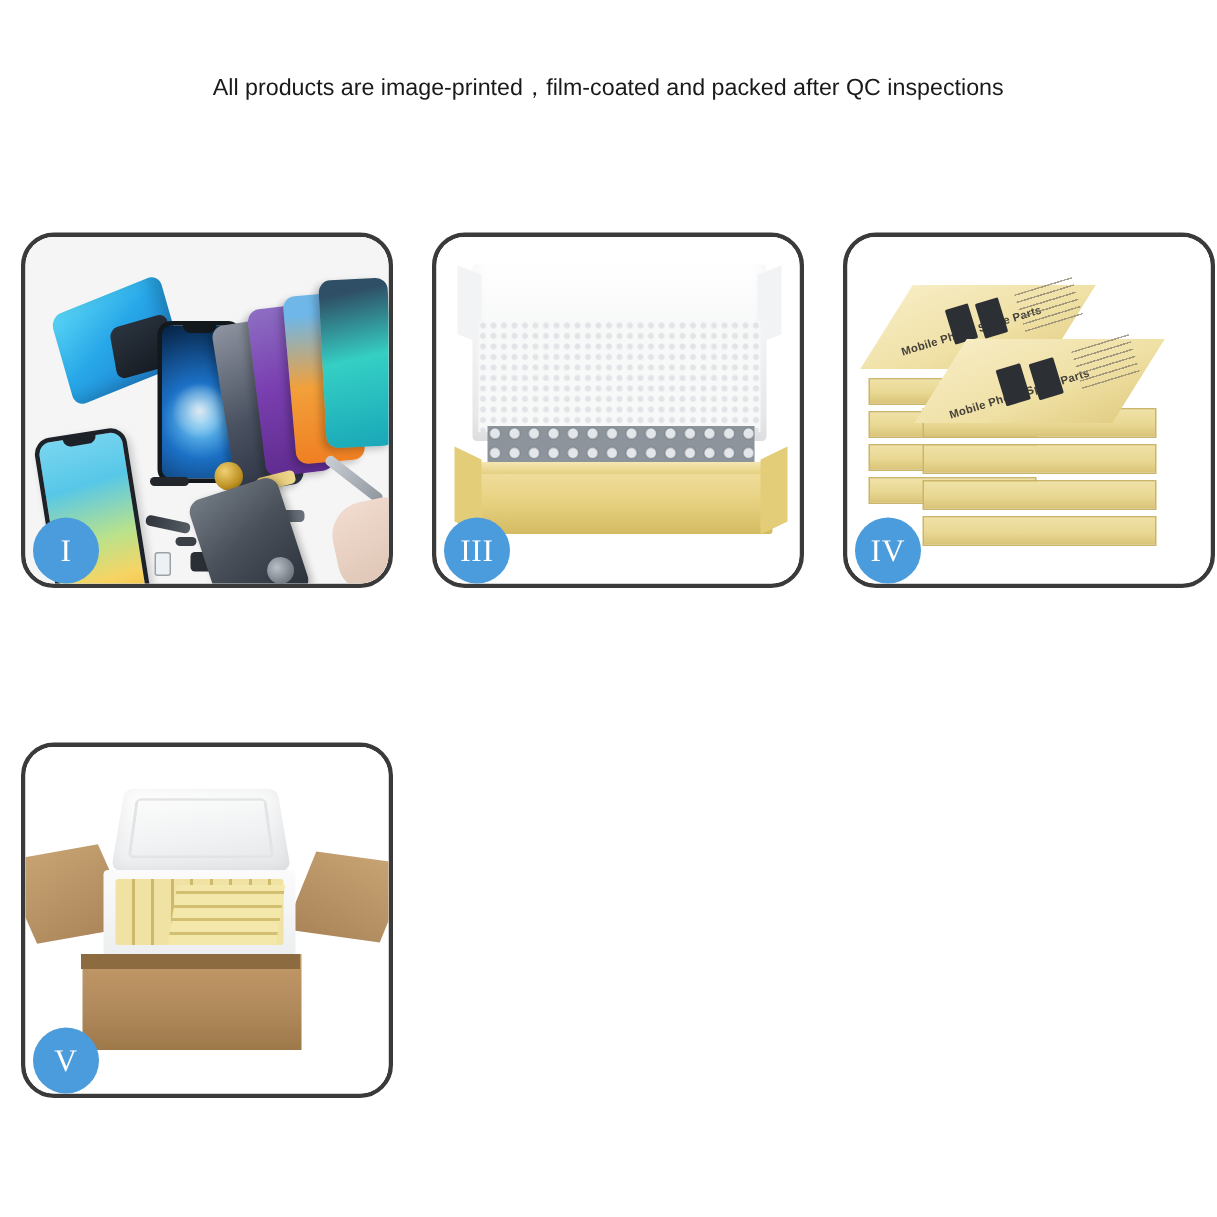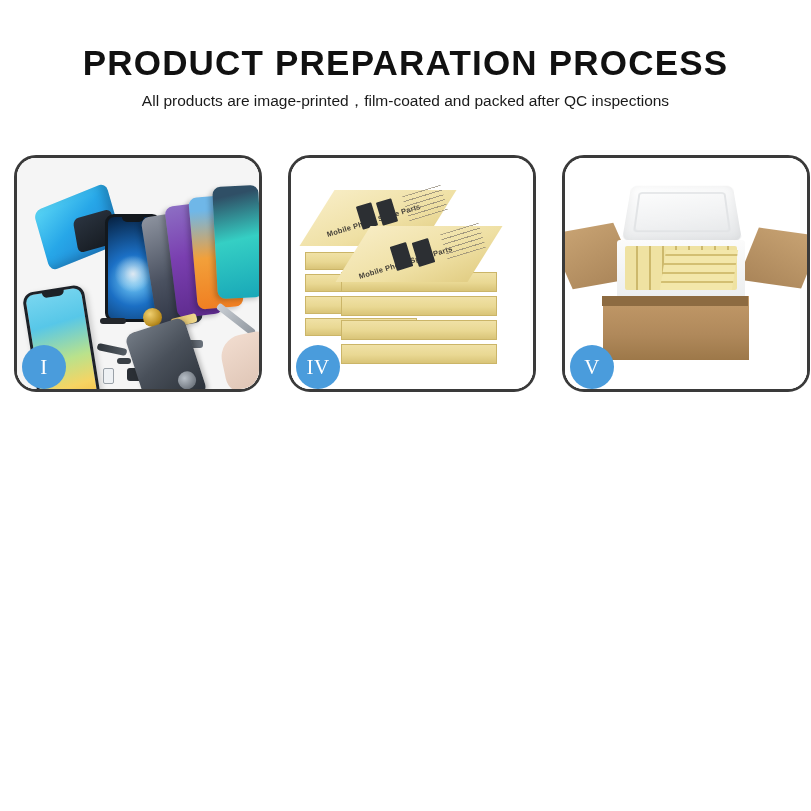--- a/index.html
+++ b/index.html
@@ -373,21 +373,20 @@
   }
   .c6-tape-b {
     position:absolute; left:42px; top:156px; width:18px; height:22px;
     background:#b6946a; transform:skewY(9deg); opacity:.9;
   }
 </style>
 </head>
 <body>
 
 <div class="header">
-  <div class="page-title">PRODUCT PREPARATION PROCESS</div>
   <div class="page-subtitle">All products are image-printed，film-coated and packed after QC inspections</div>
 </div>
 
 <div class="steps-grid">
 
   <div class="step-card">
     <div class="card-stage">
       <div class="p1-bg"></div>
       <div class="film-screen"></div>
       <div class="glass-panel">
@@ -414,20 +413,31 @@
         <div class="pc pc-btn"></div>
       </div>
       <div class="back-housing"></div>
       <div class="tweezer"></div>
       <div class="hand"></div>
     </div>
     <div class="step-badge">I</div>
   </div>
 
 
+  <div class="step-card">
+    <div class="card-stage">
+      <div class="p3-bg"></div>
+      <div class="box3-lid"></div>
+      <div class="box3-foam"></div>
+      <div class="box3-contents"></div>
+      <div class="box3-rim"></div>
+      <div class="box3-base"></div>
+    </div>
+    <div class="step-badge">III</div>
+  </div>
 
   <div class="step-card">
     <div class="card-stage">
       <div class="p4-bg"></div>
       <div class="stack">
 
         <div class="gbox" style="left:4px;  top:78px;  width:112px; height:18px;"></div>
         <div class="gbox" style="left:4px;  top:100px; width:112px; height:18px;"></div>
         <div class="gbox" style="left:4px;  top:122px; width:112px; height:18px;"></div>
         <div class="gbox" style="left:4px;  top:144px; width:112px; height:18px;"></div>

